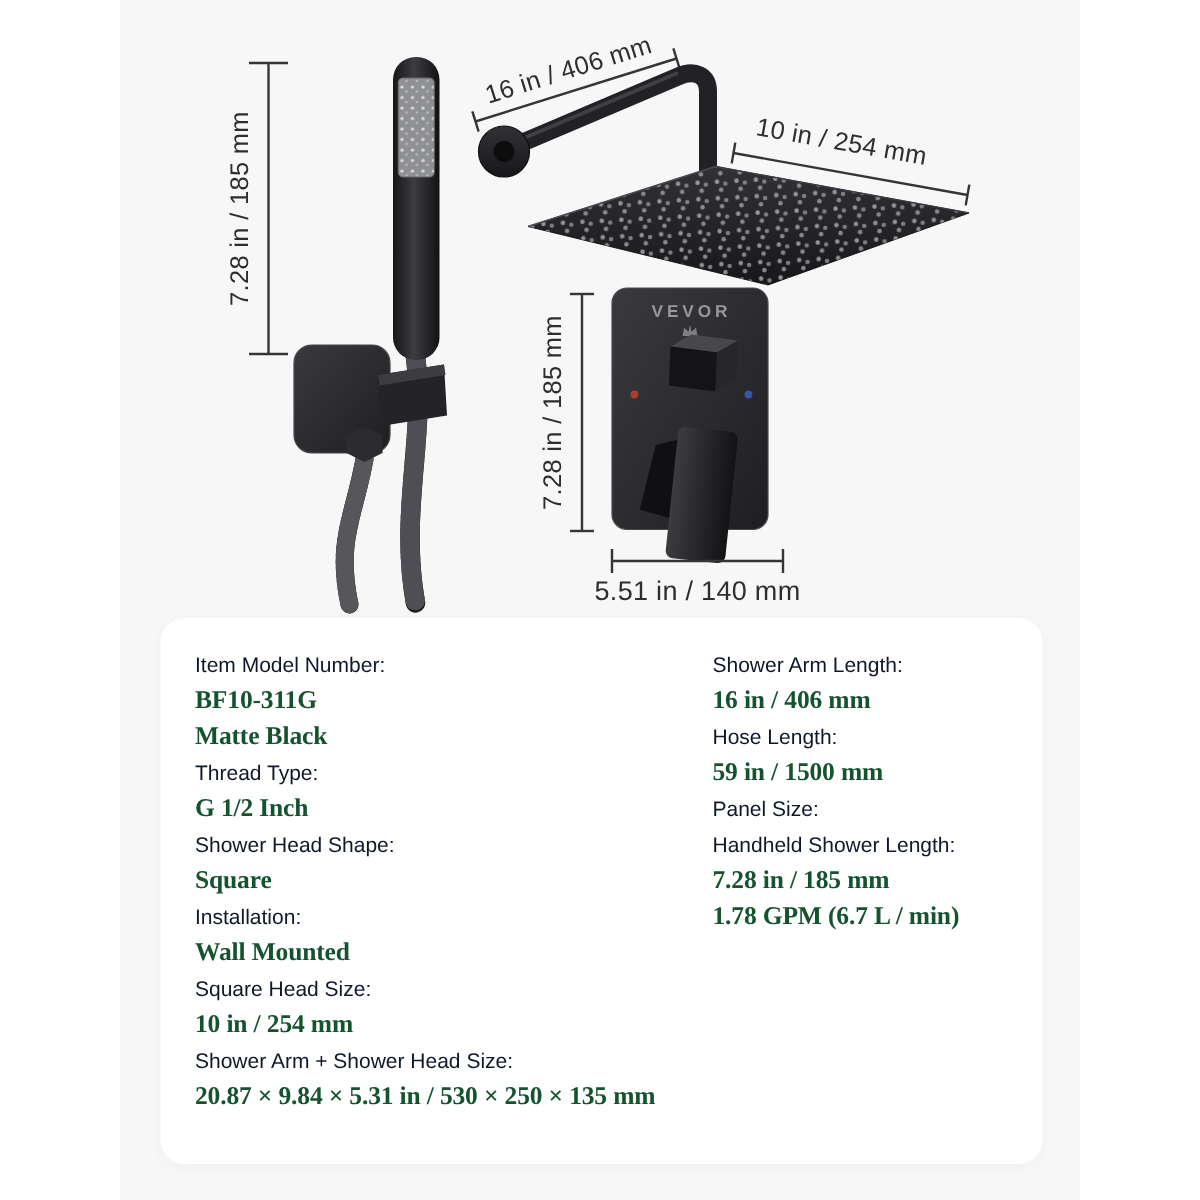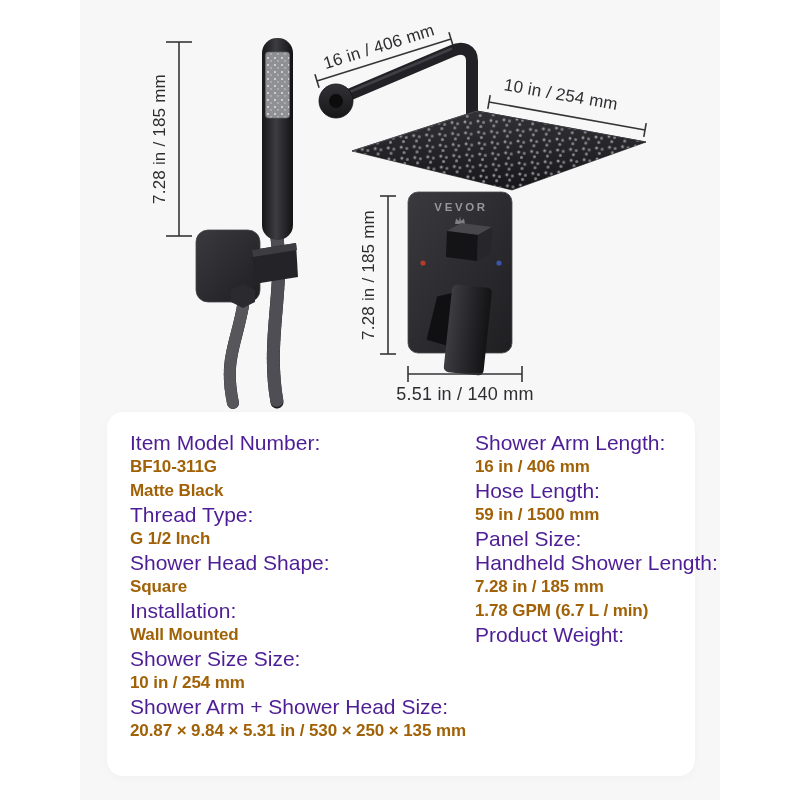--- a/index.html
+++ b/index.html
@@ -16,22 +16,22 @@
   .brand-text{font-size:11.5px;font-weight:bold;letter-spacing:2.6px;fill:#97979b;}
 
   .card{
     position:absolute;left:107px;top:412px;width:588px;height:364px;
     background:#ffffff;border-radius:16px;
     box-shadow:0 2px 10px rgba(0,0,0,0.03);
   }
   .card-inner{display:flex;padding:19px 0 0 23px;}
   .col-left{width:345px;flex:none;}
   .col-right{flex:1;min-width:0;}
-  .spec-label{font-size:21px;line-height:24px;color:#4c1d95;white-space:nowrap;}
-  .spec-value{font-size:17px;line-height:24px;color:#a16207;font-weight:700;white-space:nowrap;letter-spacing:-0.1px;}
+  .spec-label{font-size:14px;line-height:24px;color:#0f172a;white-space:nowrap;}
+  .spec-value{font-size:17px;line-height:24px;color:#14532d;font-weight:700;white-space:nowrap;letter-spacing:-0.1px;font-family:Liberation Serif, serif;}
 </style>
 </head>
 <body>
 
 <div class="band"></div>
 
 <svg class="photo" width="800" height="410" viewBox="0 0 800 410">
   <defs>
     <linearGradient id="metal" x1="0" y1="0" x2="1" y2="0">
       <stop offset="0" stop-color="#161618"></stop>
@@ -171,21 +171,21 @@
           <div class="spec-label">Shower Head Shape:</div>
           <div class="spec-value">Square</div>
         </div>
 
         <div class="spec-row">
           <div class="spec-label">Installation:</div>
           <div class="spec-value">Wall Mounted</div>
         </div>
 
         <div class="spec-row">
-          <div class="spec-label">Shower Size Size:</div>
+          <div class="spec-label">Square Head Size:</div>
           <div class="spec-value">10 in / 254 mm</div>
         </div>
 
         <div class="spec-row">
           <div class="spec-label">Shower Arm + Shower Head Size:</div>
           <div class="spec-value">20.87 × 9.84 × 5.31 in / 530 × 250 × 135 mm</div>
         </div>
       </div>
     <div class="col-right">
 
@@ -206,17 +206,16 @@
         <div class="spec-row">
           <div class="spec-label">Handheld Shower Length:</div>
           <div class="spec-value">7.28 in / 185 mm</div>
         </div>
 
         <div class="spec-row">
           <div class="spec-value">1.78 GPM (6.7 L / min)</div>
         </div>
 
         <div class="spec-row">
-          <div class="spec-label">Product Weight:</div>
         </div>
       </div>
   </div>
 </div>
 
 </body></html>

